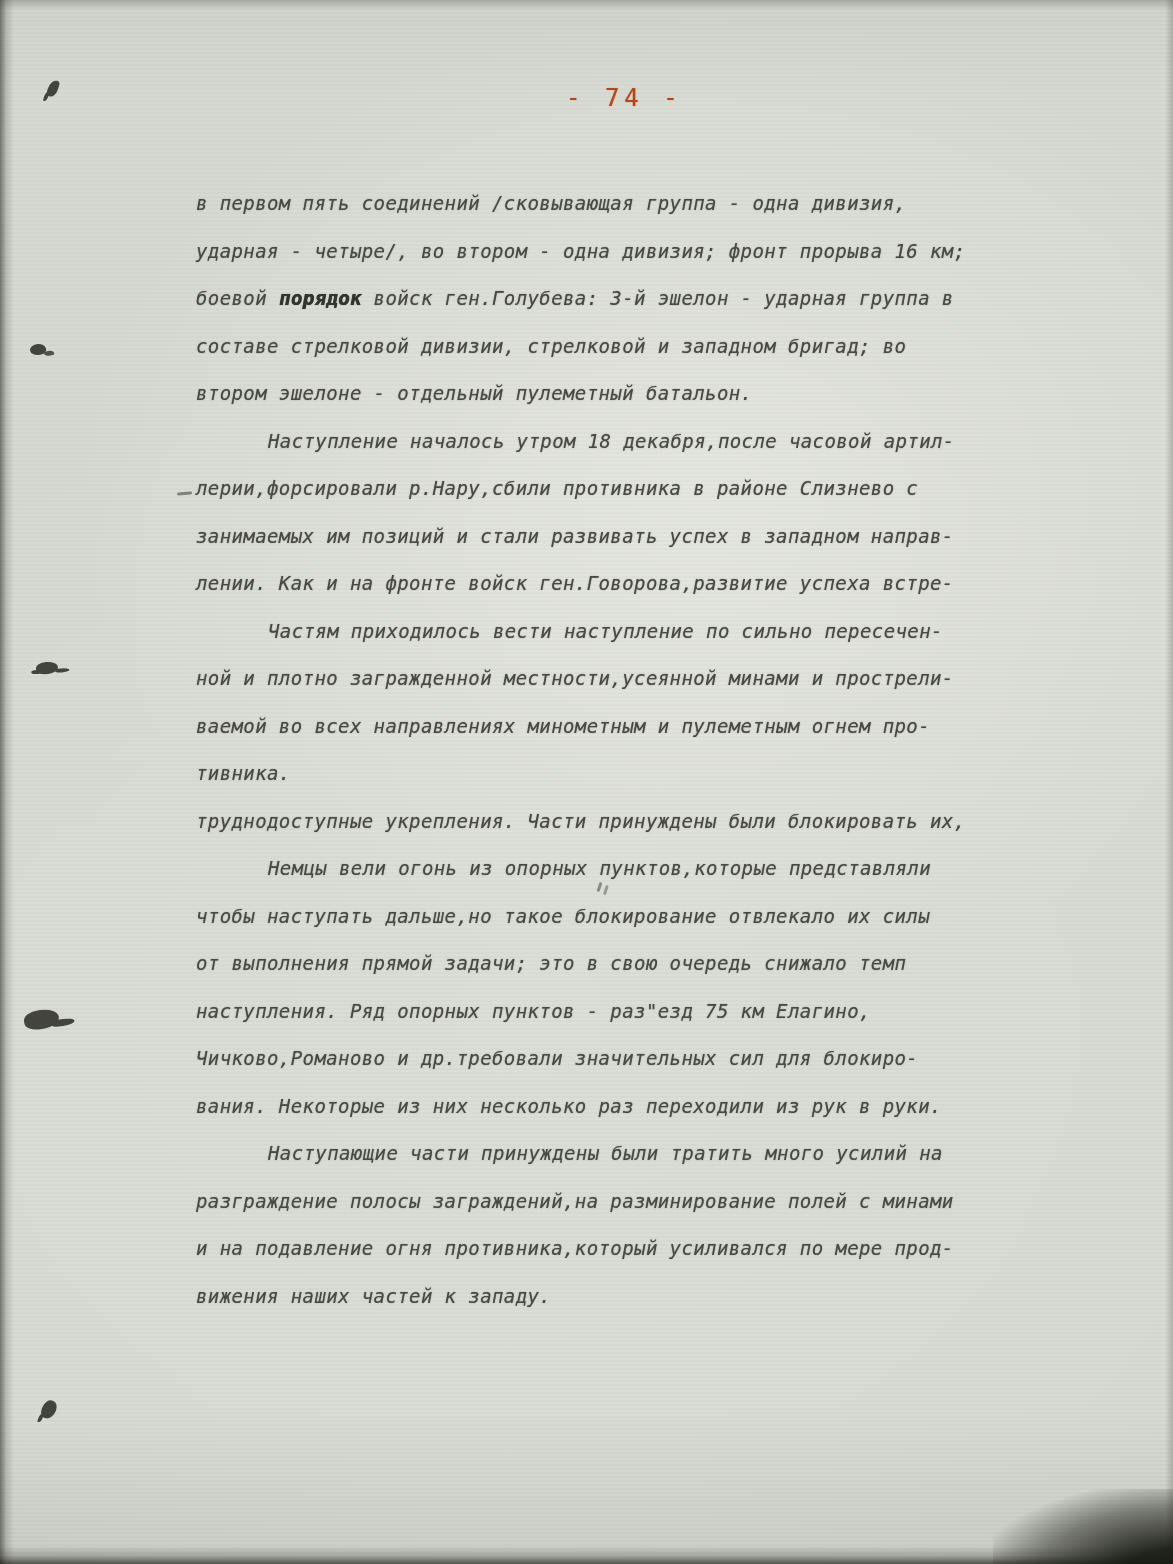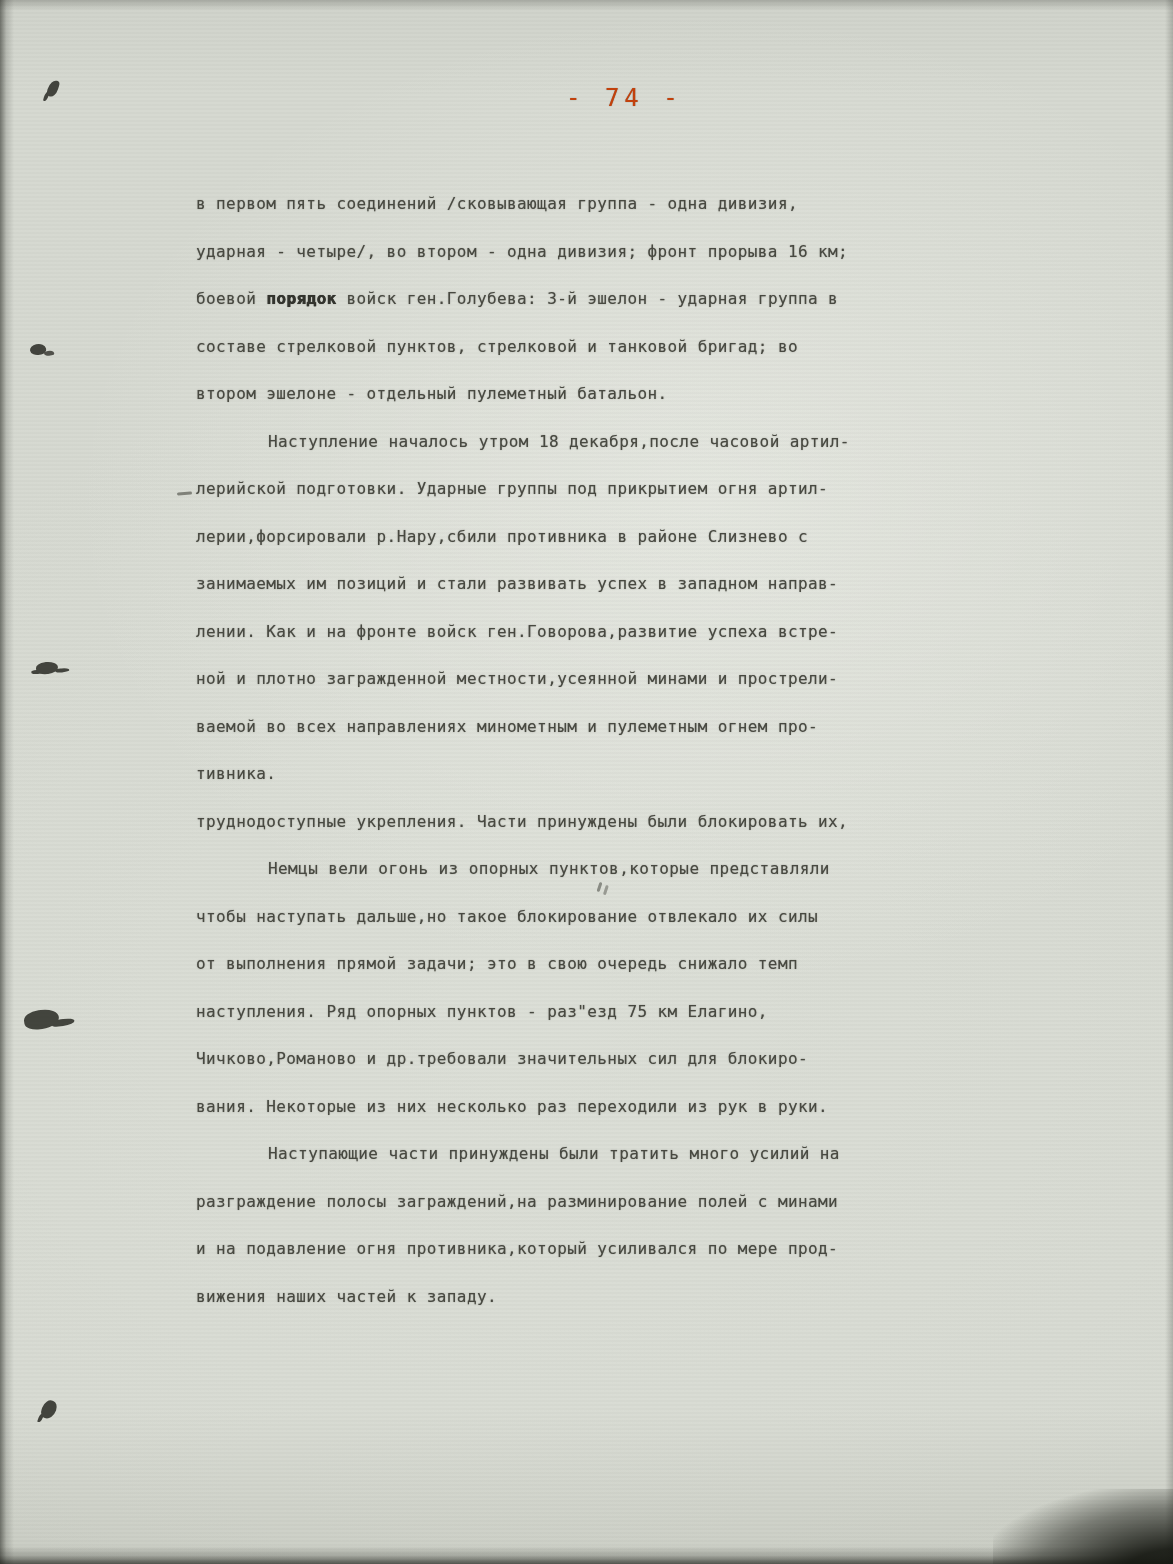--- a/index.html
+++ b/index.html
@@ -90,25 +90,26 @@
   
   .textblock {
     position: absolute;
     left: 196px;
     top: 180px;
     width: 960px;
   }
   .line {
     height: 47.5px;
     line-height: 47.5px;
-    font-size: 16px;
+    font-size: 19px;
     letter-spacing: 0.4px;
     color: #484941;
     white-space: pre;
     text-shadow: 0 0 1.2px rgba(58,59,52,0.55);
+    font-style: italic;
   }
   .line.indent { padding-left: 72px; }
   .em-word {
     font-weight: bold;
     color: #33342e;
     text-shadow: 0.6px 0 0 #33342e, 0 0 1px rgba(40,41,36,0.6);
     text-align: center;
   }
 </style>
 </head>
@@ -130,27 +131,27 @@
 <div class="m m5"></div>
 <div class="margin-dash"></div>
 <div class="pen-mark"></div>
 
 <div class="page-number">- 74 -</div>
 
 <div class="textblock">
   <div class="line">в первом пять соединений /сковывающая группа - одна дивизия,</div>
   <div class="line">ударная - четыре/, во втором - одна дивизия; фронт прорыва 16 км;</div>
   <div class="line"><span>боевой </span><span class="em-word">порядок</span><span> войск ген.Голубева: 3-й эшелон - ударная группа в</span></div>
-  <div class="line">составе стрелковой пунктов, стрелковой и танковой бригад; во</div>
+  <div class="line">составе стрелковой дивизии, стрелковой и западном бригад; во</div>
   <div class="line">втором эшелоне - отдельный пулеметный батальон.</div>
   <div class="line indent">Наступление началось утром 18 декабря,после часовой артил-</div>
-  <div class="line">лерийской подготовки. Ударные группы под прикрытием огня артил-</div>
   <div class="line">лерии,форсировали р.Нару,сбили противника в районе Слизнево с</div>
   <div class="line">занимаемых им позиций и стали развивать успех в западном направ-</div>
   <div class="line">лении. Как и на фронте войск ген.Говорова,развитие успеха встре-</div>
+  <div class="line indent">Частям приходилось вести наступление по сильно пересечен-</div>
   <div class="line">ной и плотно загражденной местности,усеянной минами и прострели-</div>
   <div class="line">ваемой во всех направлениях минометным и пулеметным огнем про-</div>
   <div class="line">тивника.</div>
   <div class="line">труднодоступные укрепления. Части принуждены были блокировать их,</div>
   <div class="line indent">Немцы вели огонь из опорных пунктов,которые представляли</div>
   <div class="line">чтобы наступать дальше,но такое блокирование отвлекало их силы</div>
   <div class="line">от выполнения прямой задачи; это в свою очередь снижало темп</div>
   <div class="line">наступления. Ряд опорных пунктов - раз"езд 75 км Елагино,</div>
   <div class="line">Чичково,Романово и др.требовали значительных сил для блокиро-</div>
   <div class="line">вания. Некоторые из них несколько раз переходили из рук в руки.</div>

